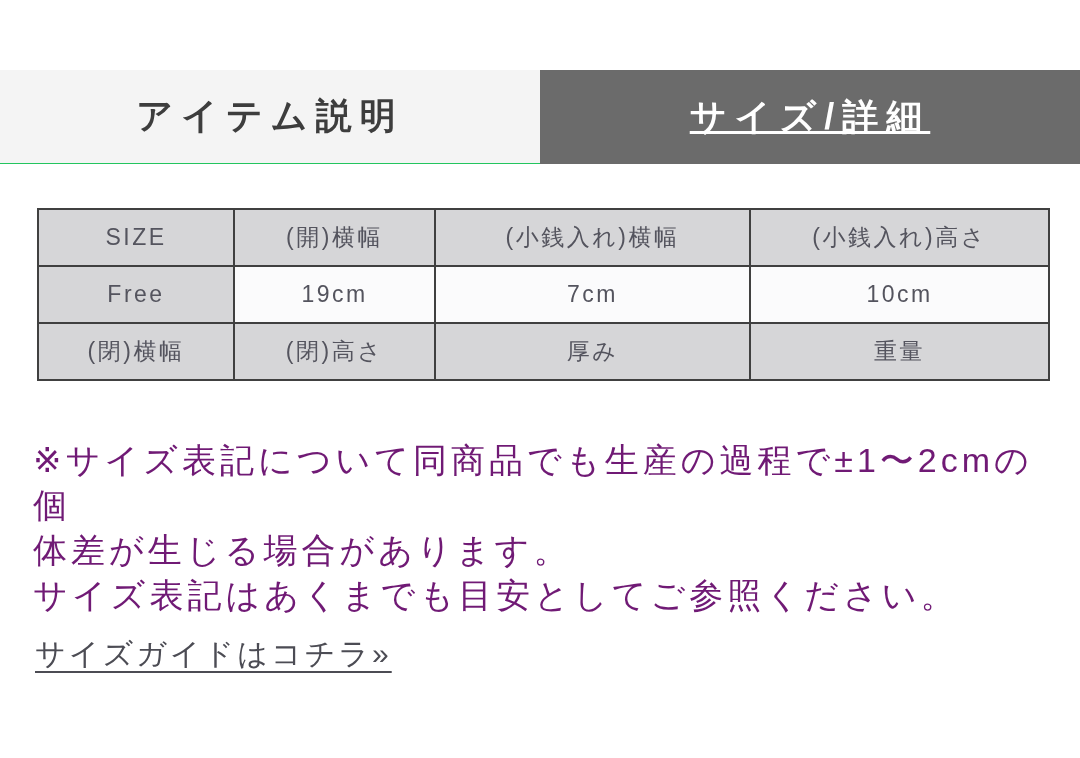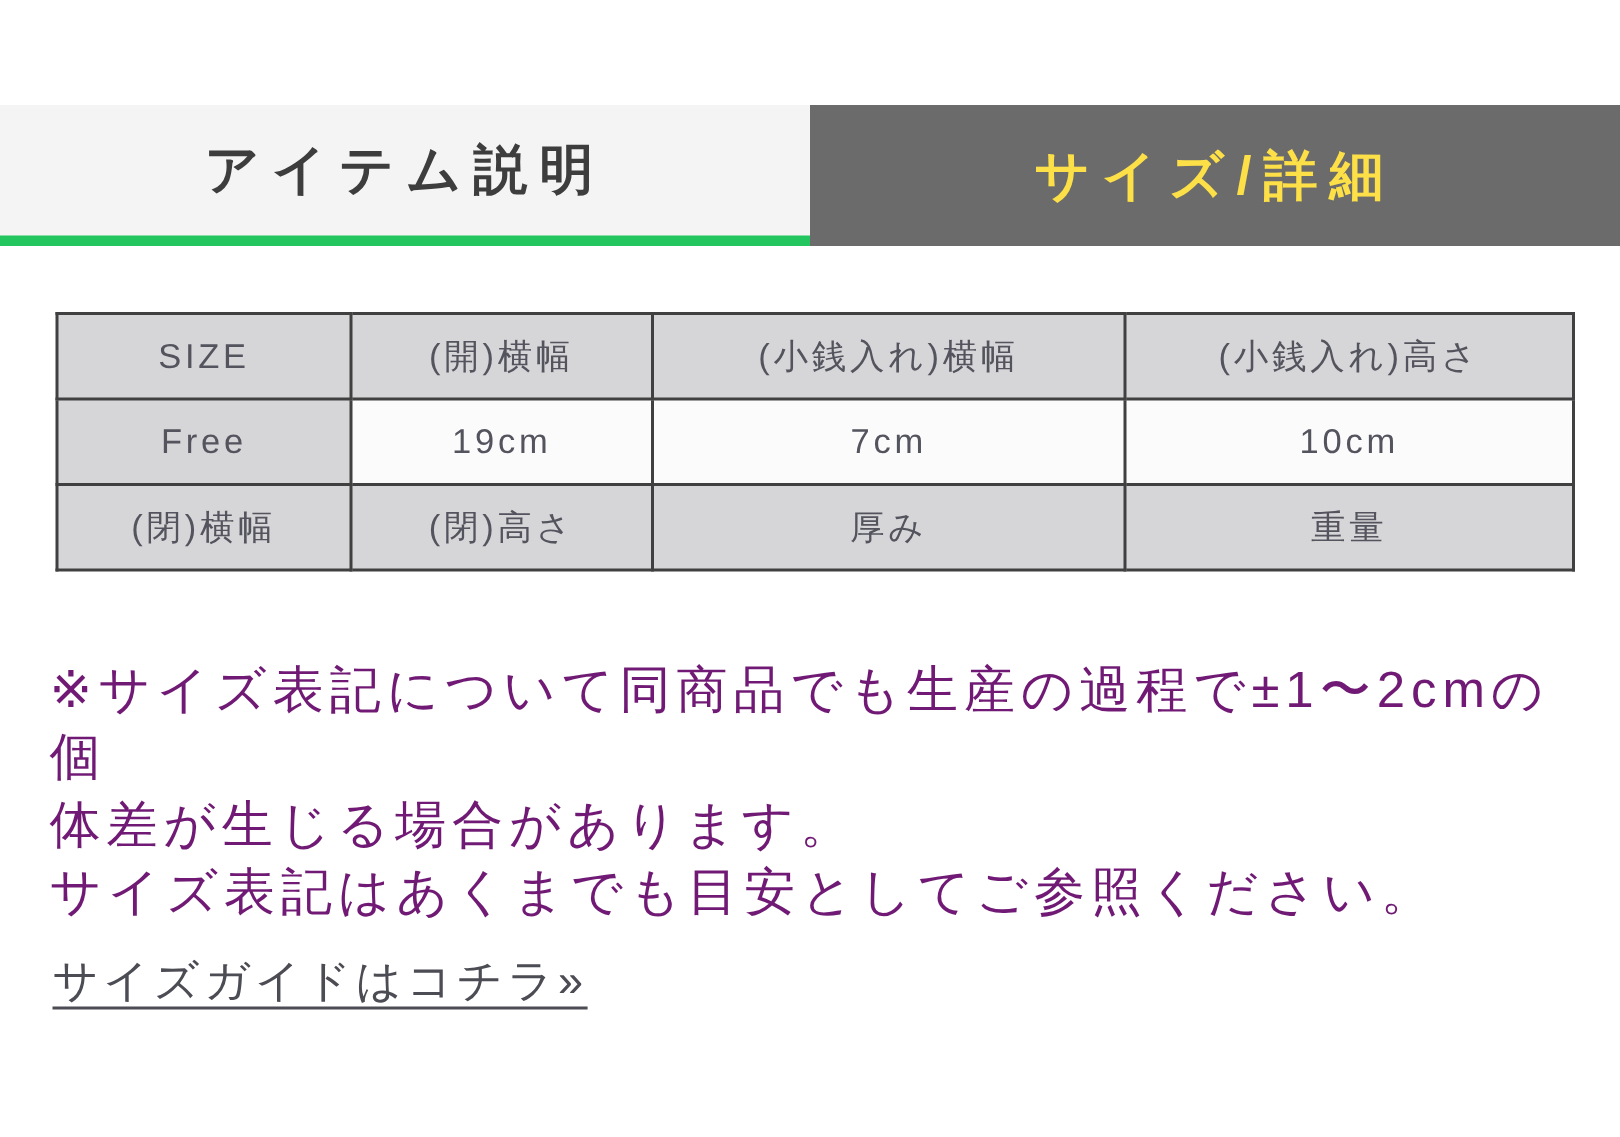--- a/index.html
+++ b/index.html
@@ -8,22 +8,22 @@
     position:relative; width:1080px; height:758px; background:#ffffff;
     overflow:hidden;
     font-family:"Liberation Sans","DejaVu Sans",sans-serif;
   }
   
   .tabbar { position:absolute; top:70px; left:0; width:1080px; height:94px; display:flex; }
   .tab {
     width:50%; height:100%; display:flex; align-items:center; justify-content:center;
     font-size:36px; font-weight:bold; letter-spacing:8px; cursor:pointer;
   }
-  .tab-inactive { background:#f4f4f4; color:#3d3d3d; border-bottom:7px solid #22c55e; }
-  .tab-active   { background:#6b6b6b; color:#fde047; }
+  .tab-inactive { background:#f4f4f4; color:#3d3d3d; border-bottom:1px solid #22c55e; }
+  .tab-active   { background:#6b6b6b; color:#ffffff;text-decoration:underline; }
   
   .size-table {
     position:absolute; top:208px; left:37px; width:1011px;
     border-collapse:collapse; table-layout:fixed;
     border:2px solid #7d7d7d;
   }
   .size-table td {
     height:57px; text-align:center; vertical-align:middle;
     font-size:23px; letter-spacing:2.5px; color:#54545e;
     border:2px solid #404040; background:#fbfbfc;

